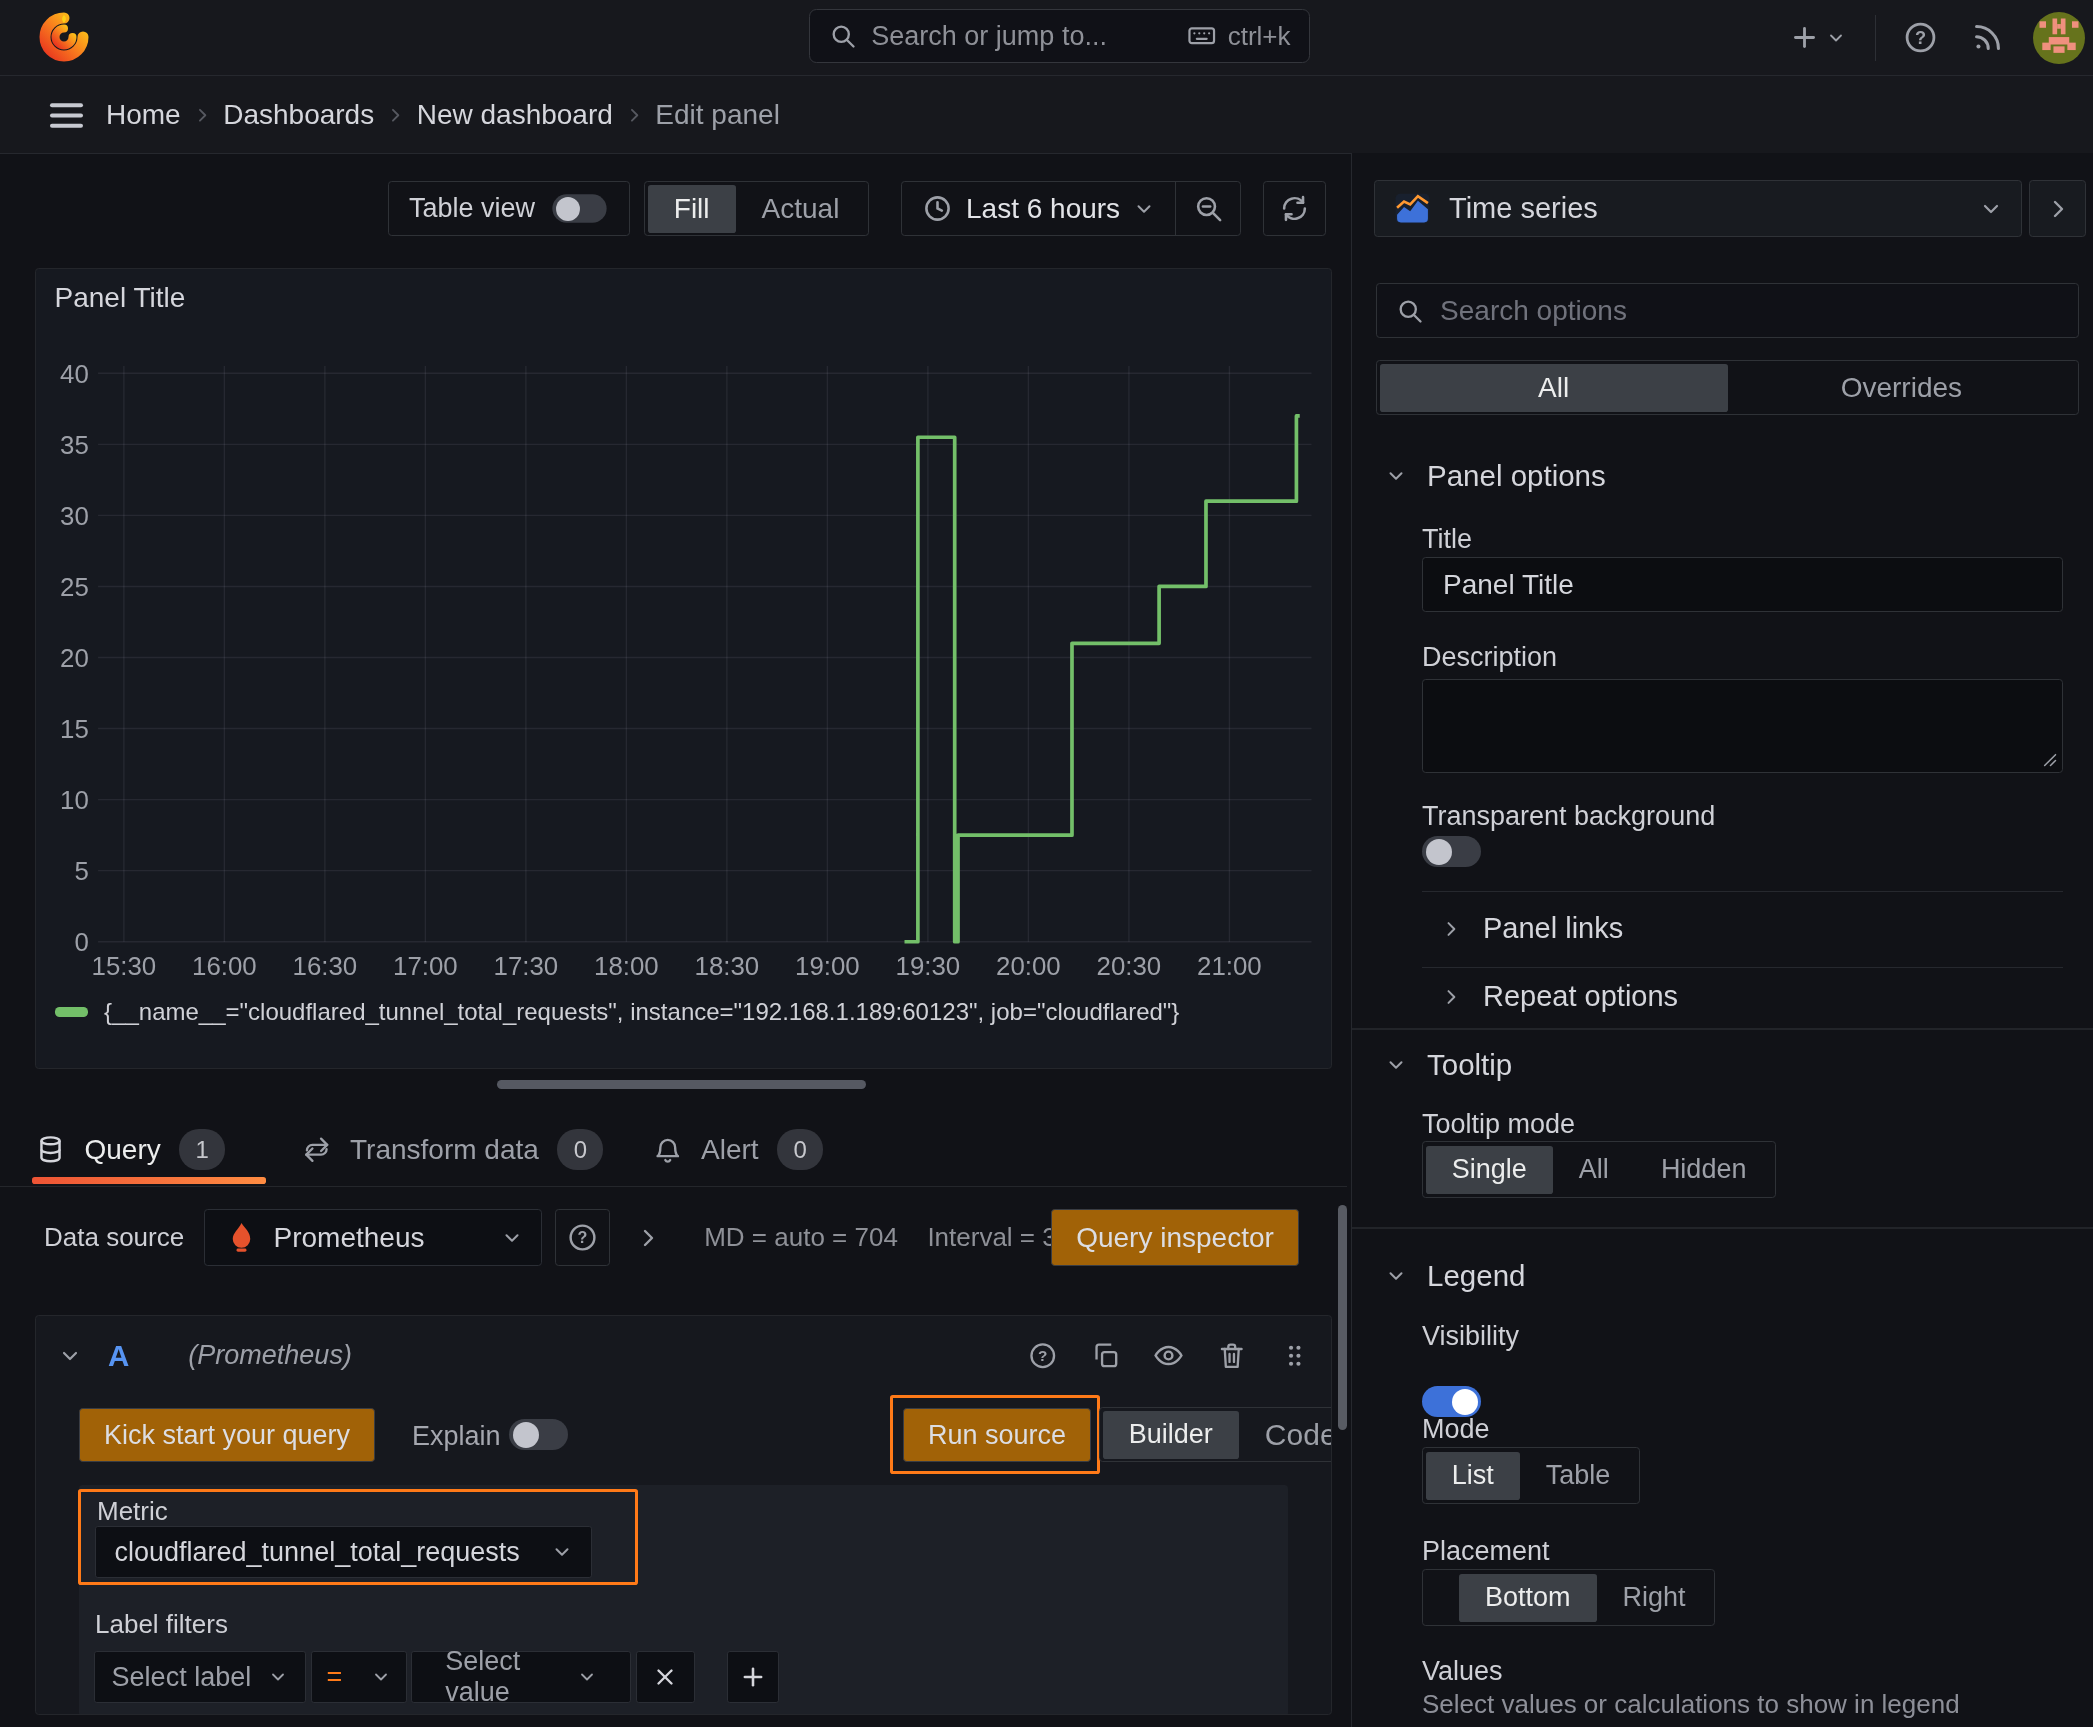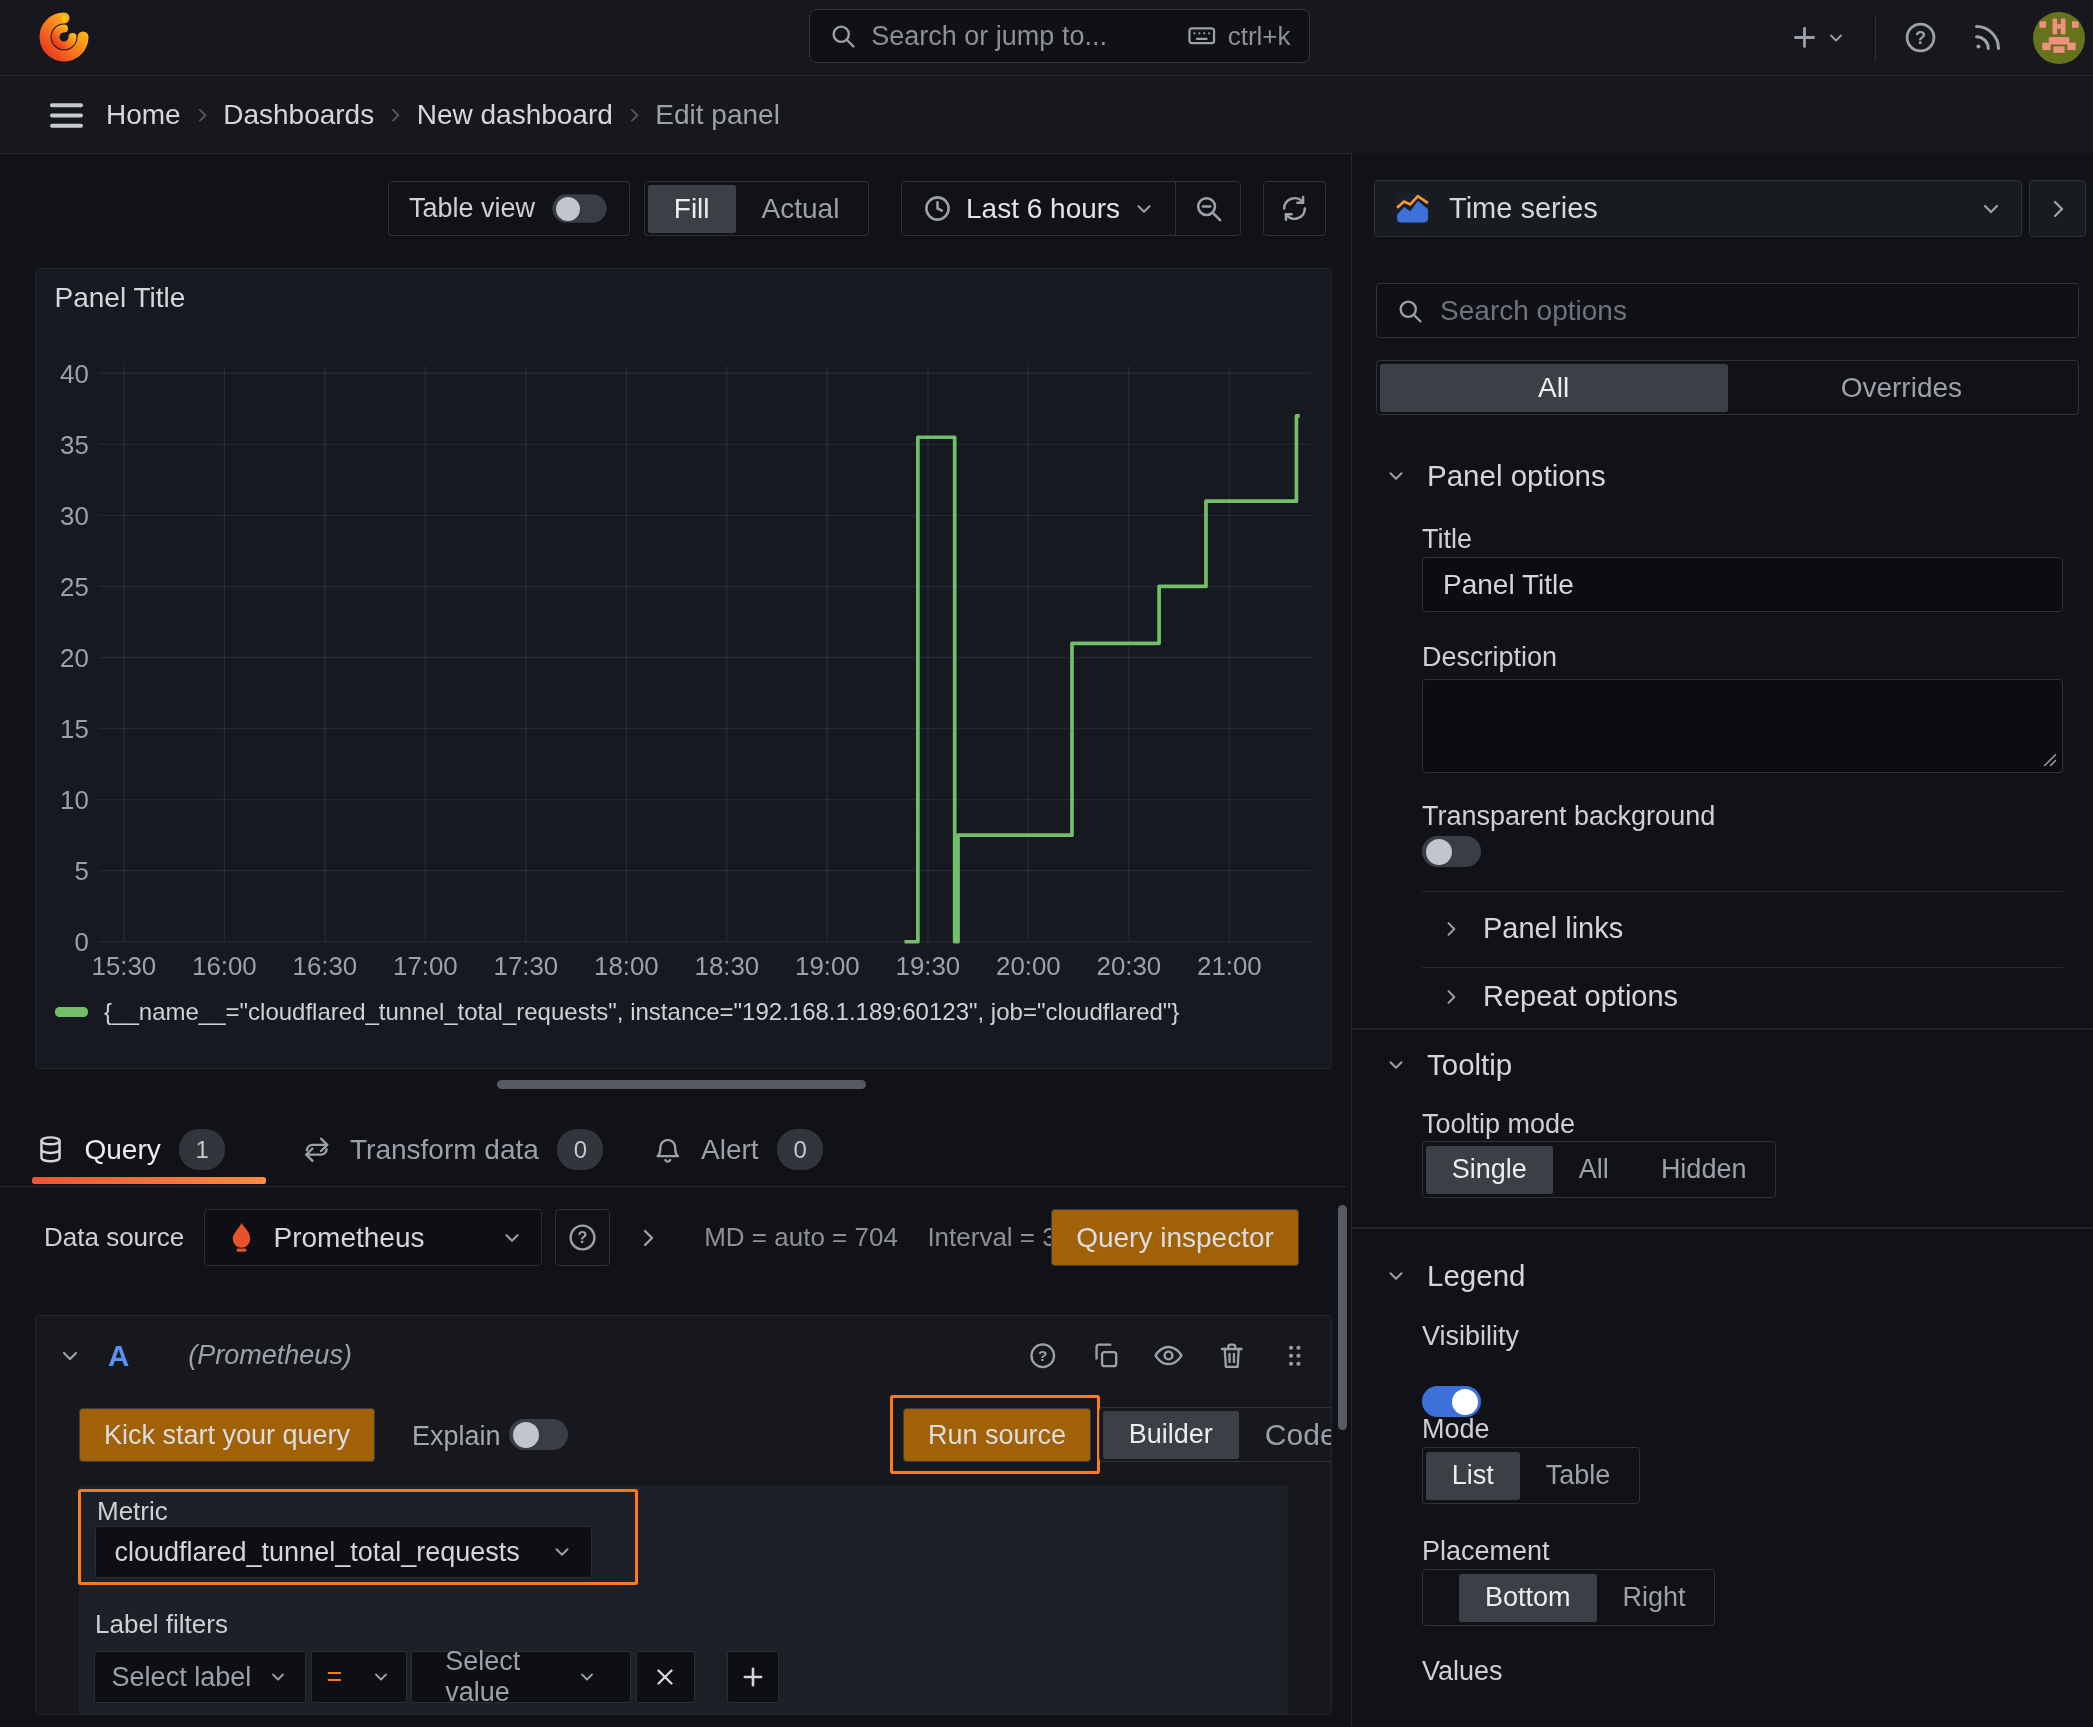--- a/index.html
+++ b/index.html
@@ -602,16 +602,17 @@
       <span class="si">Table</span>
     </div>
 
     <span class="abs lbl" style="left:70px;top:1383px;">Placement</span>
     <div class="abs seg" style="left:70px;top:1416px;height:57px;padding-left:36px;">
       <span class="si active">Bottom</span>
       <span class="si">Right</span>
     </div>
 
     <span class="abs lbl" style="left:70px;top:1503px;">Values</span>
+    <span class="abs" style="left:70px;top:1536px;font-size:26px;color:#8d8f98;">Select values or calculations to show in legend</span>
   </div>
 
 </div>
 
 
 </body></html>

